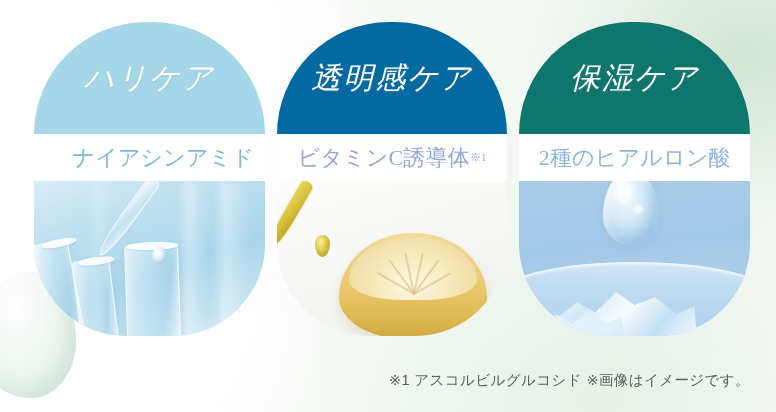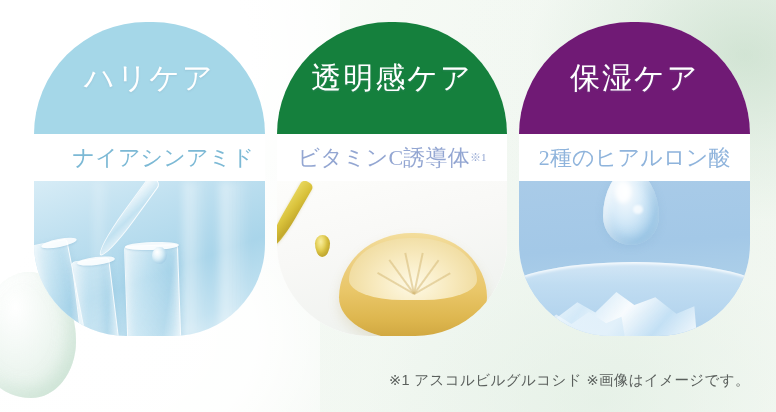--- a/index.html
+++ b/index.html
@@ -75,20 +75,21 @@
     overflow: hidden;
     background: #ffffff;
   }
 
   .card-head {
     position: relative;
     height: 112px;
     display: flex;
     align-items: center;
     justify-content: center;
+    font-style: italic;
   }
   .card-head-title {
     color: #ffffff;
     font-size: 30px;
     letter-spacing: 2px;
     font-weight: 400;
     text-shadow: 0 1px 2px rgba(120,150,175,0.25);
     white-space: nowrap;
   }
   .card-sub {
@@ -314,21 +315,21 @@
         <div class="tube tube-c"></div>
         <div class="tube-rim rim-a"></div>
         <div class="tube-rim rim-b"></div>
         <div class="tube-rim rim-c"></div>
         <div class="pipette"></div>
         <div class="pipette-drop"></div>
       </div>
     </div>
 
     <div class="card">
-      <div class="card-head" style="background:#15803d;">
+      <div class="card-head" style="background:#0369a1;">
         <span class="card-head-title">透明感ケア</span>
       </div>
       <div class="card-sub">
         <span class="card-sub-text" style="color:#93a6d2;">ビタミンC誘導体</span>
           <span class="card-sub-note" style="color:#93a6d2;">※1</span>
       </div>
       <div class="card-photo photo-lemon">
         <div class="lemon">
           <div class="lemon-flesh">
             <div class="lemon-seg" style="transform:rotate(-60deg)"></div>
@@ -338,21 +339,21 @@
             <div class="lemon-seg" style="transform:rotate(36deg)"></div>
             <div class="lemon-seg" style="transform:rotate(60deg)"></div>
           </div>
         </div>
         <div class="dropper"></div>
         <div class="dropper-drop"></div>
       </div>
     </div>
 
     <div class="card">
-      <div class="card-head" style="background:#701a75;">
+      <div class="card-head" style="background:#0f766e;">
         <span class="card-head-title">保湿ケア</span>
       </div>
       <div class="card-sub">
         <span class="card-sub-text" style="color:#8fb4dc;">2種のヒアルロン酸</span>
       </div>
       <div class="card-photo photo-water">
         <div class="water-surface"></div>
         <div class="ice"></div>
         <div class="ice-2"></div>
         <div class="waterdrop">

